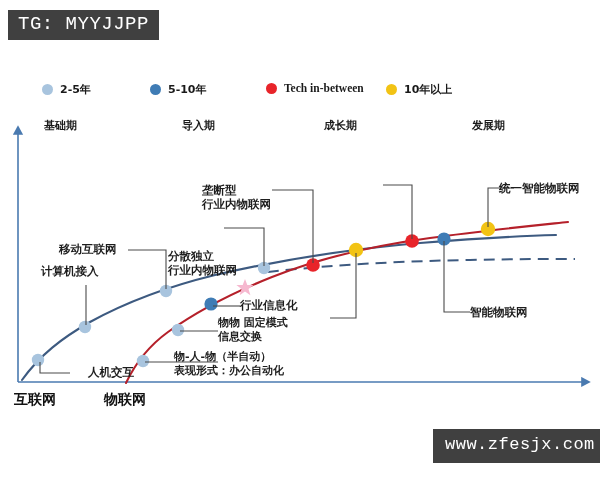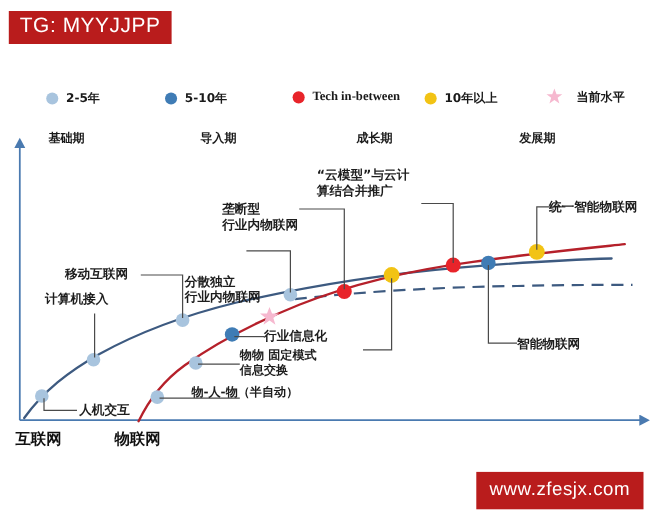--- a/index.html
+++ b/index.html
@@ -7,23 +7,23 @@
     width:600px;height:480px;
     background:#ffffff;
     font-family:"Liberation Sans","DejaVu Sans",sans-serif;
     position:relative;
     overflow:hidden;
   }
   #stage{position:absolute;left:0;top:0;width:600px;height:480px;}
 
   .wm{
     position:absolute;
-    background:#b91c1c;
+    background:#404040;
     color:#ffffff;
-    font-family:Liberation Sans, sans-serif;
+    font-family:Liberation Mono, monospace;
     letter-spacing:.5px;
     white-space:nowrap;
   }
   #wm-top{left:8px;top:10px;padding:3px 10px 5px 10px;font-size:19px;line-height:22px;}
   #wm-bottom{left:433px;top:429px;padding:6px 12px 8px 12px;font-size:17px;line-height:20px;}
 
   
   #legend{
     position:absolute;left:0;top:80px;width:600px;height:24px;
   }
@@ -142,67 +142,56 @@
       <span class="lg-label cjk">5-10年</span>
     </div>
     <div class="lg-item" style="left:266px;top:2px;justify-content:center;">
       <span class="lg-dot" style="background:#e8242a"></span>
       <span class="lg-label" style="font-weight:bold">Tech in-between</span>
     </div>
     <div class="lg-item" style="left:386px;top:2px;">
       <span class="lg-dot" style="background:#f2c314"></span>
       <span class="lg-label cjk">10年以上</span>
     </div>
-    <div class="lg-item" style="left:496px;top:0px;gap:12px;">
-      <span class="lg-star">
-        <svg width="16" height="16" viewBox="-9 -9 18 18">
-            <path d="M0,-8.4 L2.2,-2.7 L8.1,-2.7 L3.3,1.0 L5.1,6.8 L0,3.2 L-5.1,6.8 L-3.3,1.0 L-8.1,-2.7 L-2.2,-2.7 Z" fill="#f6b8cf"></path>
-          </svg>
-      </span>
-      <span class="lg-label cjk">当前水平</span>
-    </div>
   </div>
 
   <div class="stage-h" style="left:44px;top:118px;">基础期</div>
   <div class="stage-h" style="left:182px;top:118px;">导入期</div>
   <div class="stage-h" style="left:324px;top:118px;">成长期</div>
   <div class="stage-h" style="left:472px;top:118px;">发展期</div>
 
   <div class="anno" style="left:41px;top:264px;">计算机接入</div>
 
-  <div class="anno" style="left:72px;top:365px;">人机交互</div>
+  <div class="anno" style="left:88px;top:365px;">人机交互</div>
 
   <div class="anno" style="left:59px;top:242px;">移动互联网</div>
 
   <div style="position:absolute;left:168px;top:249px;">
     <div class="anno" style="position:static;">分散独立</div>
     <div class="anno" style="position:static;">行业内物联网</div>
   </div>
 
   <div style="position:absolute;left:202px;top:183px;">
     <div class="anno" style="position:static;">垄断型</div>
     <div class="anno" style="position:static;">行业内物联网</div>
   </div>
 
-  <div style="position:absolute;left:288px;top:152px;">
-    <div class="anno" style="position:static;">“云模型”与云计</div>
-    <div class="anno" style="position:static;">算结合并推广</div>
-  </div>
 
   <div class="anno" style="left:499px;top:181px;">统一智能物联网</div>
 
   <div class="anno" style="left:240px;top:298px;">行业信息化</div>
 
   <div style="position:absolute;left:218px;top:316px;">
     <div class="anno small" style="position:static;">物物 固定模式</div>
     <div class="anno small" style="position:static;">信息交换</div>
   </div>
 
   <div style="position:absolute;left:174px;top:350px;">
     <div class="anno small" style="position:static;">物-人-物（半自动）</div>
+    <div class="anno small" style="position:static;">表现形式：办公自动化</div>
   </div>
 
 
   <div class="anno" style="left:470px;top:305px;">智能物联网</div>
 
   <div class="axis-lab" style="left:14px;top:391px;">互联网</div>
   <div class="axis-lab" style="left:104px;top:391px;">物联网</div>
 
 </div>
 

